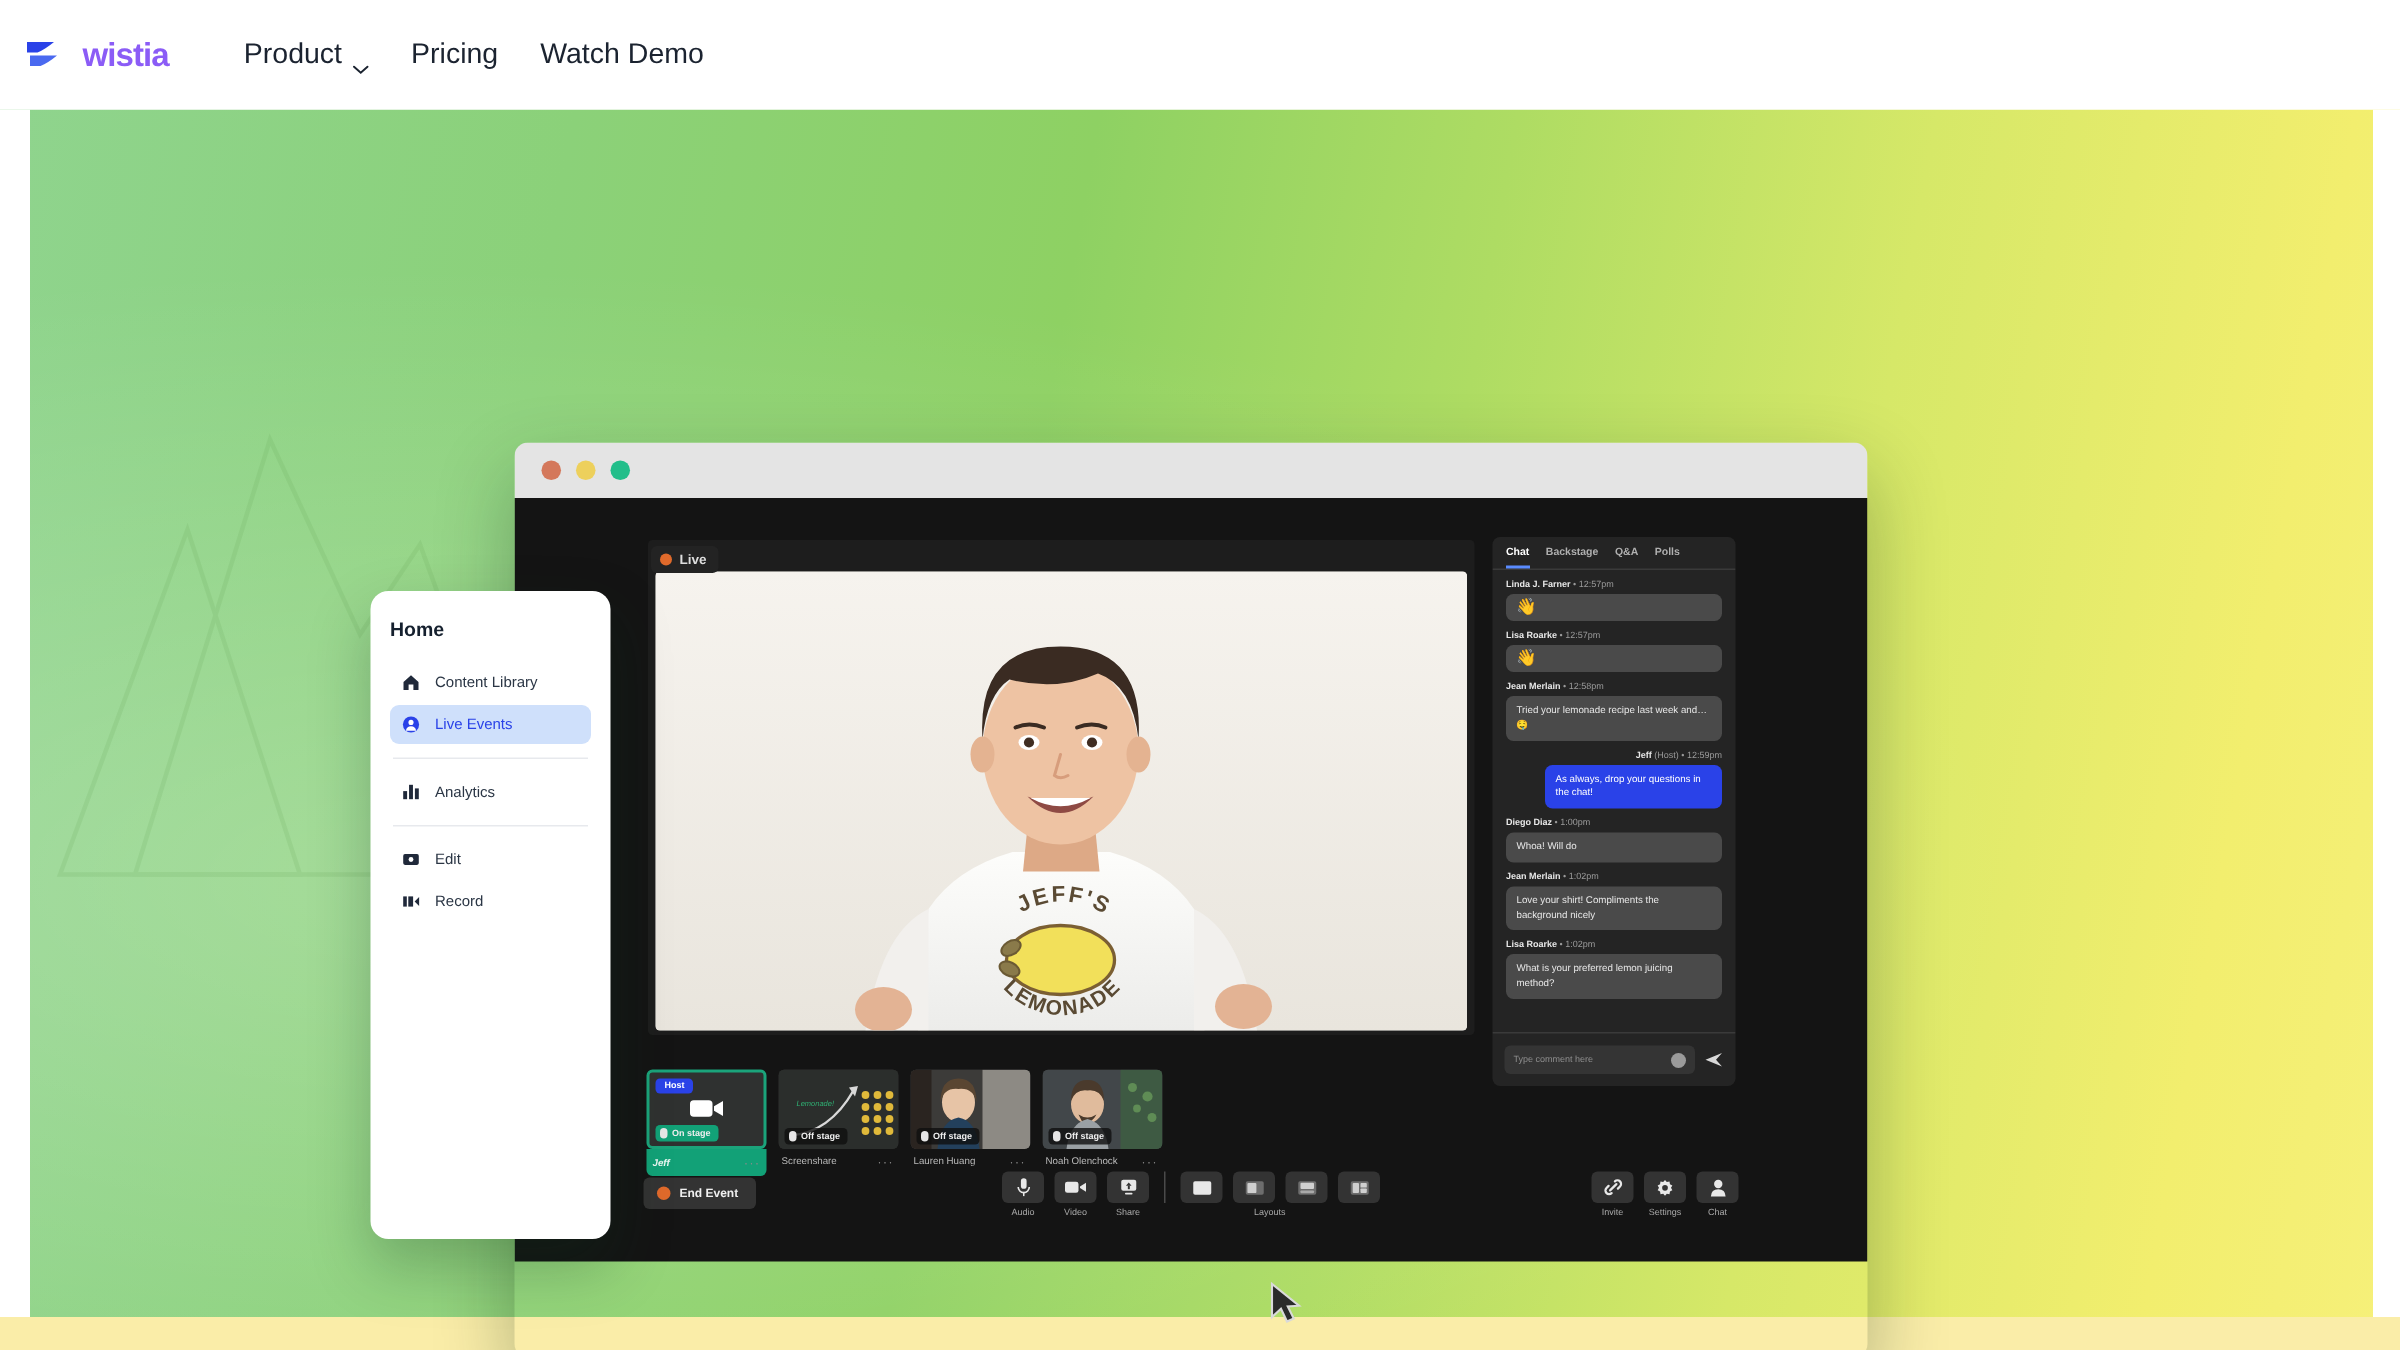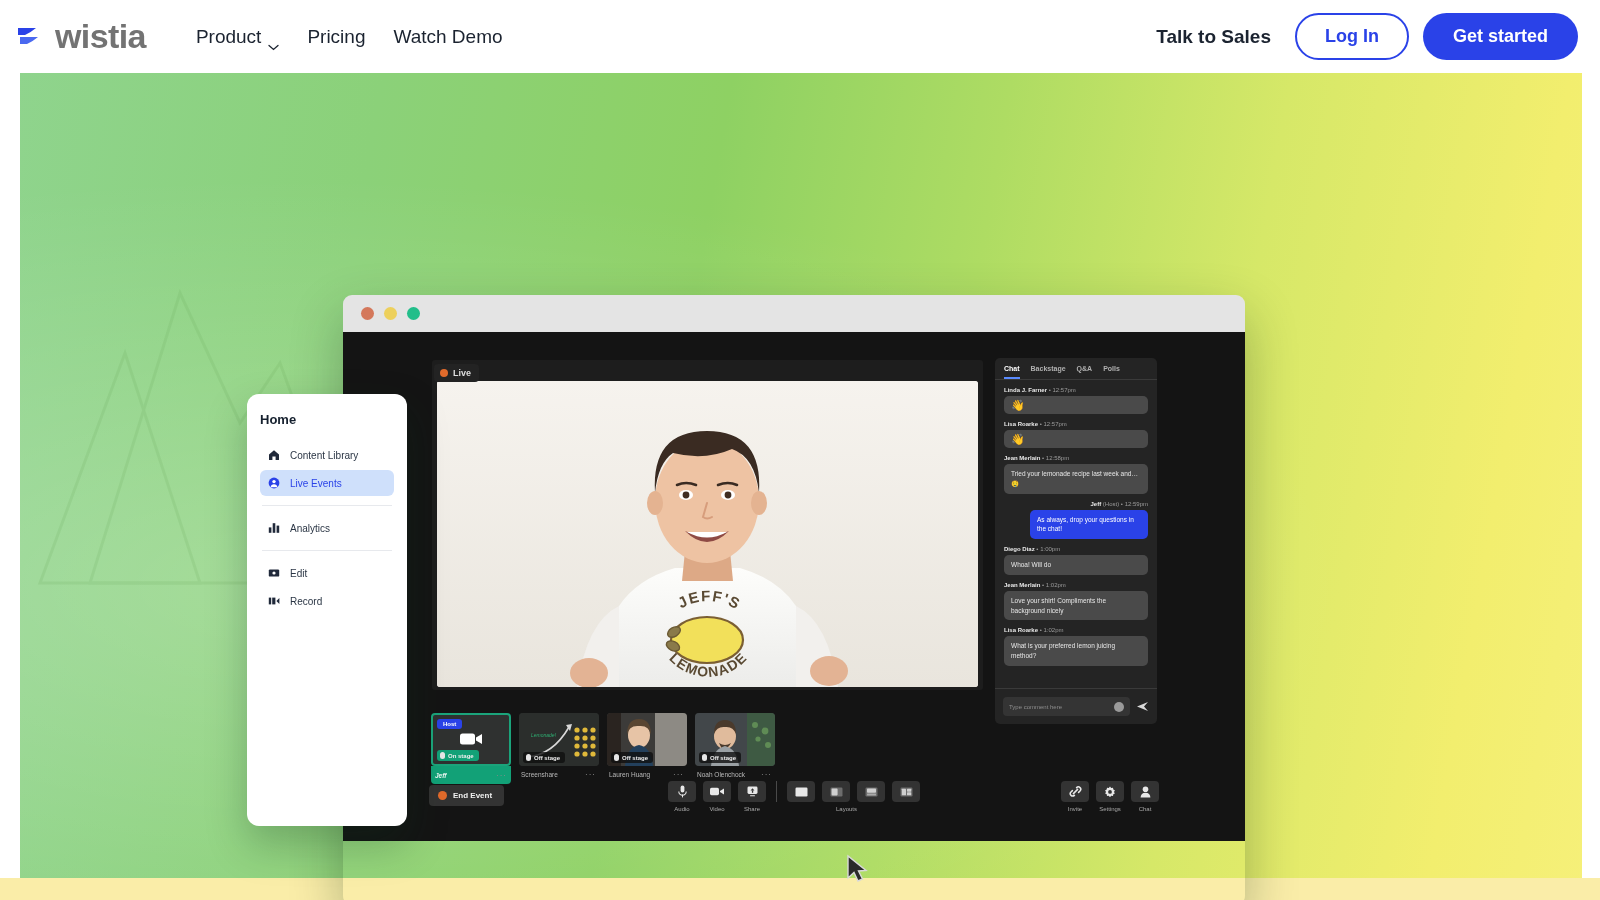--- a/index.html
+++ b/index.html
@@ -19,21 +19,21 @@
     position: absolute; top: 0; left: 0; width: 1600px; height: 73px;
     background: #ffffff;
     display: flex; align-items: center;
     padding: 0 22px 0 16px;
     z-index: 5;
   }
   .nav-left { display: flex; align-items: center; gap: 0px; }
   .logo { display: flex; align-items: center; gap: 5px; margin-right: 36px; }
   .logo-mark { width: 34px; height: 26px; flex: 0 0 34px; }
   .logo-text {
-    font-size: 34px; font-weight: 700; color: #737373;
+    font-size: 22px; font-weight: 700; color: #8b5cf6;
     letter-spacing: -0.6px;
   }
   .nav-item {
     display: flex; align-items: center; gap: 7px;
     font-size: 19px; color: #1b2330; font-weight: 400;
     padding: 8px 14px; cursor: pointer; white-space: nowrap;
   }
   .chev {
     width: 11px; height: 7px; display: inline-block; position: relative; top: 1px;
   }
@@ -261,25 +261,20 @@
 
     <div class="nav-item">
       <span>Pricing</span>
     </div>
 
     <div class="nav-item">
       <span>Watch Demo</span>
     </div>
   </div>
 
-  <div class="nav-right">
-    <div class="talk-sales">Talk to Sales</div>
-    <button class="btn-login">Log In</button>
-    <button class="btn-get">Get started</button>
-  </div>
 </div>
 
 <div class="hero">
   <div class="hero-edge-l"></div>
   <div class="hero-edge-r"></div>
   <div class="hero-bottom"></div>
 
   <svg class="mountain" viewBox="0 0 340 420">
     <path d="M60 410 L150 120 L210 250 L250 190 L330 410 Z" fill="none" stroke="#6aa85a" stroke-width="3"></path>
     <path d="M10 410 L95 180 L170 410 Z" fill="none" stroke="#6aa85a" stroke-width="3"></path>

